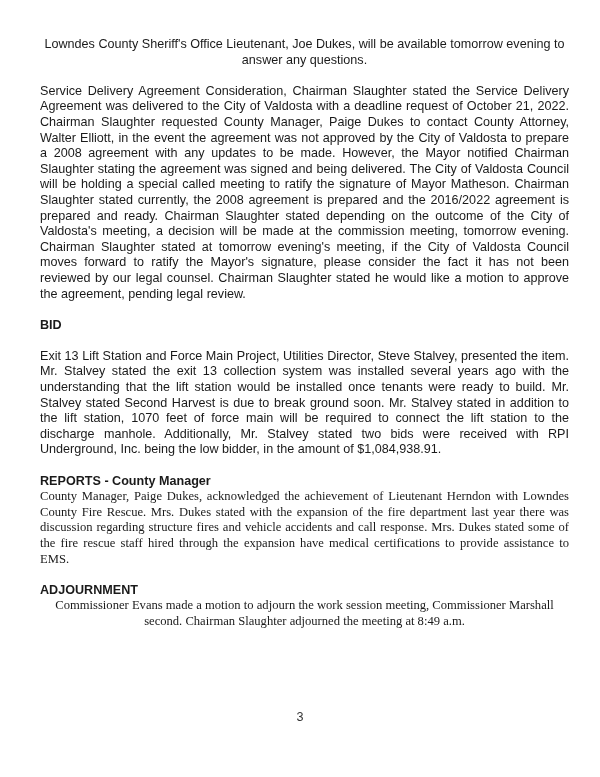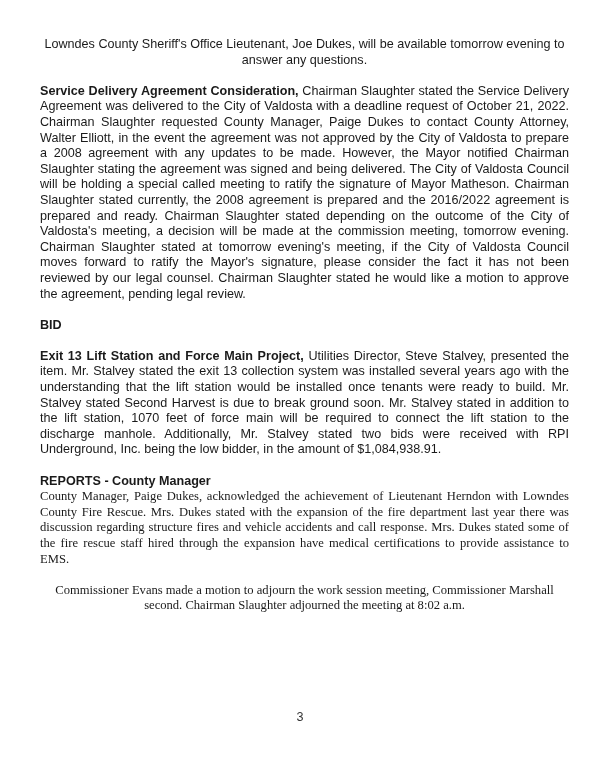--- a/index.html
+++ b/index.html
@@ -32,21 +32,21 @@
     }
     .heading {
       font-weight: bold;
       margin: 0;
     }
     .heading-block {
       font-weight: bold;
       margin: 0 0 15.6px 0;
     }
     .lead {
-      font-weight: bold;
+      font-weight: normal;
     }
     .section {
       margin: 0 0 15.6px 0;
     }
     .section .para {
       margin: 0;
       font-family: Liberation Serif, serif;
     }
     .page-number {
       position: absolute;
@@ -76,18 +76,19 @@
   <p class="para">
     <span class="lead">Exit 13 Lift Station and Force Main Project,</span><span> Utilities Director, Steve Stalvey, presented the item. Mr. Stalvey stated the exit 13 collection system was installed several years ago with the understanding that the lift station would be installed once tenants were ready to build.  Mr. Stalvey stated Second Harvest is due to break ground soon.  Mr. Stalvey stated in addition to the lift station, 1070 feet of force main will be required to connect the lift station to the discharge manhole.  Additionally, Mr. Stalvey stated two bids were received with RPI Underground, Inc. being the low bidder, in the amount of $1,084,938.91.</span>
   </p>
 
   <div class="section">
     <p class="heading">REPORTS - County Manager</p>
     <p class="para">County Manager, Paige Dukes, acknowledged the achievement of Lieutenant Herndon with Lowndes County Fire Rescue.  Mrs. Dukes stated with the expansion of the fire department last year there was discussion regarding structure fires and vehicle accidents and call response.  Mrs. Dukes stated some of the fire rescue staff hired through the expansion have medical certifications to provide assistance to EMS.</p>
   </div>
 
   <div class="section">
-    <p class="para left">Commissioner Evans made a motion to adjourn the work session meeting, Commissioner Marshall second.  Chairman Slaughter adjourned the meeting at 8:02 a.m.</p>
+    <p class="heading">ADJOURNMENT</p>
+    <p class="para left">Commissioner Evans made a motion to adjourn the work session meeting, Commissioner Marshall second.  Chairman Slaughter adjourned the meeting at 8:49 a.m.</p>
   </div>
 
 </div>
 
 <div class="page-number">3</div>
 
 </body></html>

